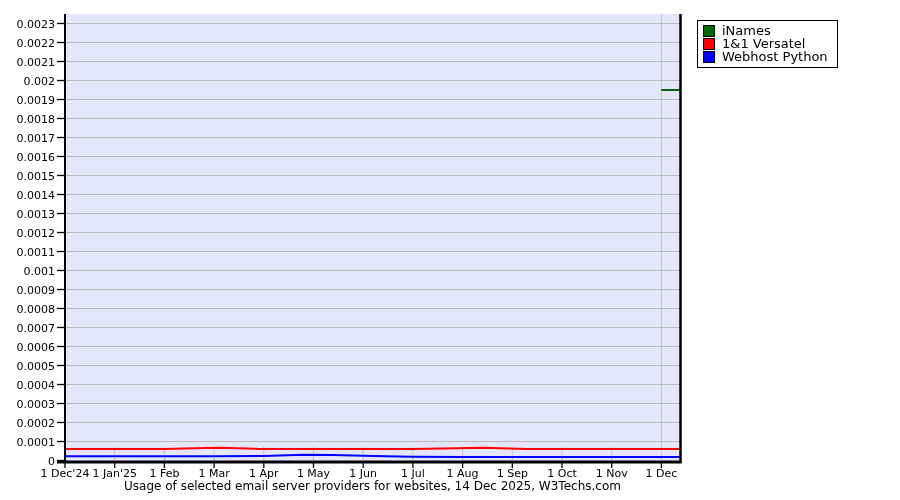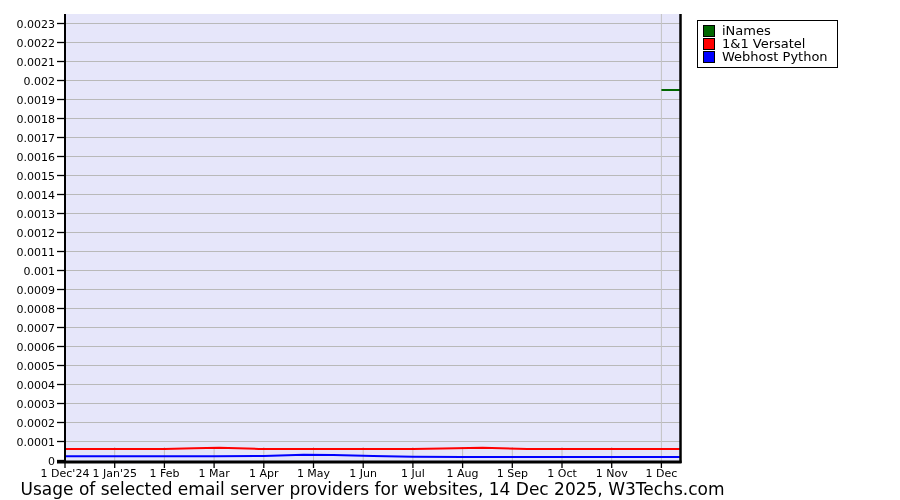--- a/index.html
+++ b/index.html
@@ -7,21 +7,21 @@
        font-family:"DejaVu Sans","Liberation Sans",sans-serif;color:#000;}
   #stage{position:absolute;left:12px;top:0;width:900px;height:500px;}
   #chart{position:absolute;left:0;top:0;}
   .legend{position:absolute;left:685px;top:20px;background:#ffffff;
           border:1px solid #000;padding:3px 9px 4px 5px;display:flex;
           flex-direction:column;justify-content:space-between;}
   .legend-row{display:flex;align-items:center;gap:7px;height:13px;
               font-size:13px;line-height:13px;white-space:nowrap;}
   .swatch{width:10px;height:10px;border:1px solid #000;flex:none;}
   .chart-title{position:absolute;top:479px;left:0;width:721px;
-               text-align:center;font-size:17px;}
+               text-align:center;font-size:12px;}
   svg text{fill:#000;}
 </style>
 </head>
 <body>
 
 <div id="stage">
   <svg id="chart" width="900" height="500">
       <rect x="53" y="14" width="615" height="448.5" fill="#e6e6fa"></rect>
       <g>
         <line x1="53" y1="23.5" x2="668" y2="23.5" stroke="#b9b9b9" stroke-width="1"></line>

